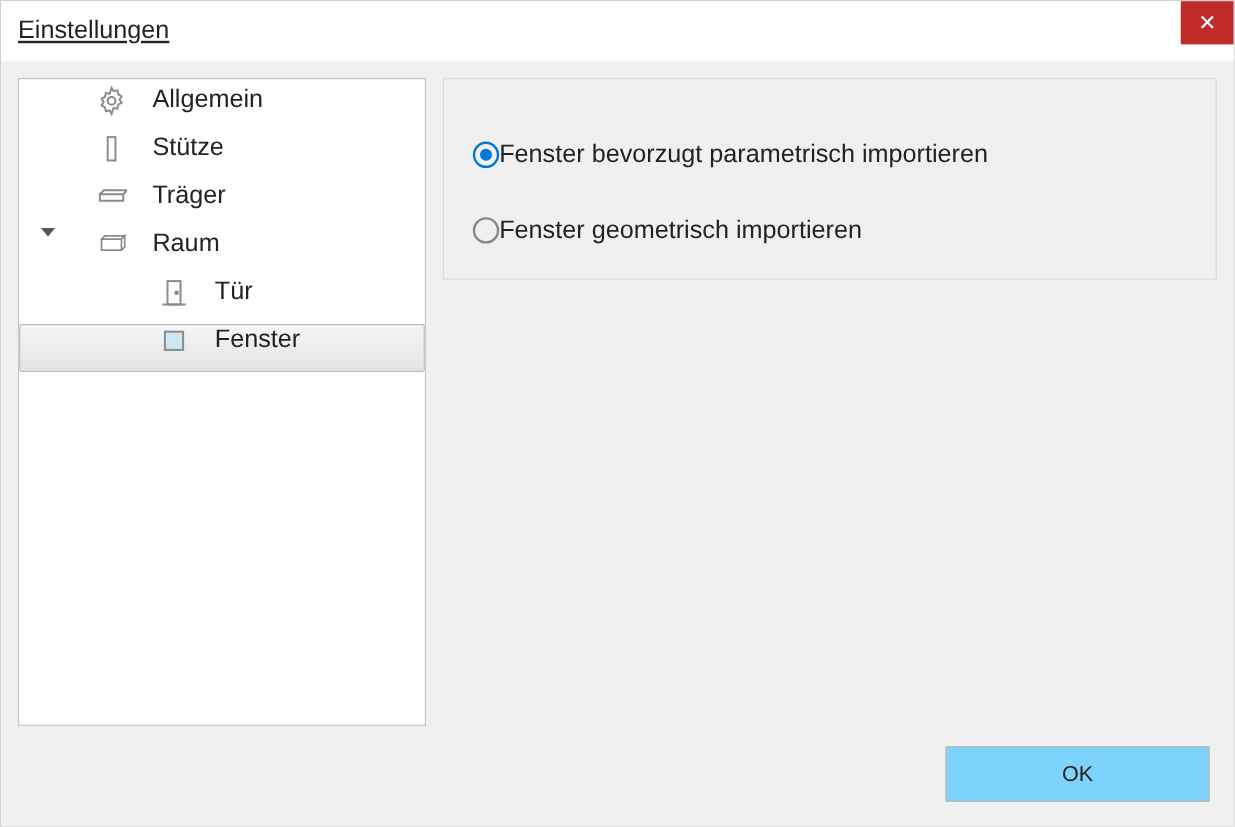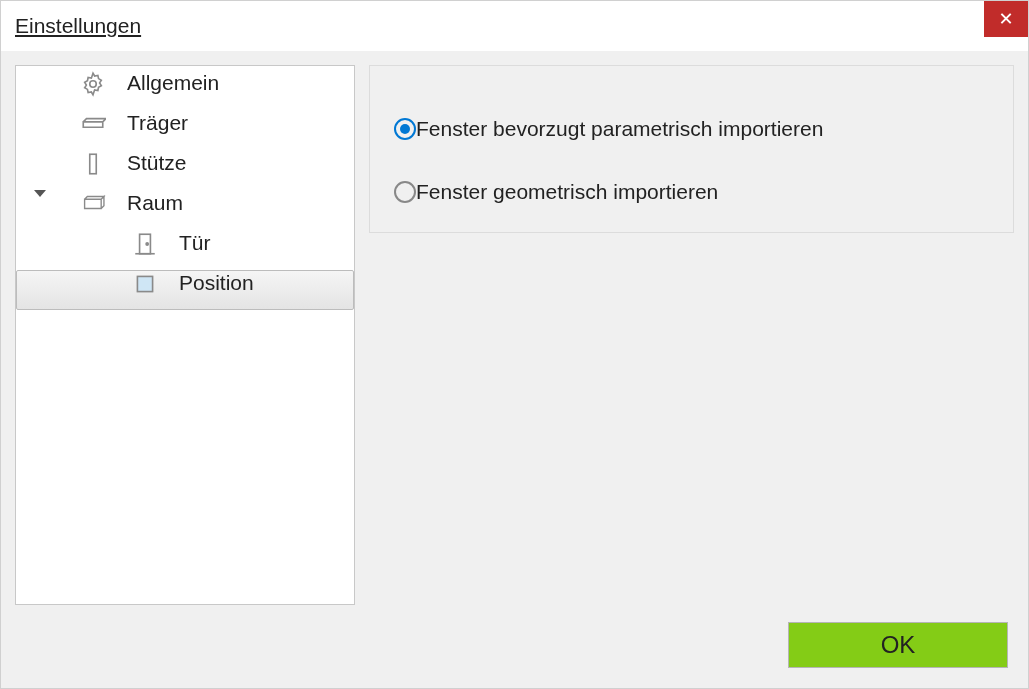--- a/index.html
+++ b/index.html
@@ -138,26 +138,26 @@
   .footer {
     margin-top: auto;
     display: flex;
     justify-content: flex-end;
     gap: 16px;
     padding: 0 6px 6px 0;
   }
   .btn {
     width: 220px;
     height: 46px;
-    background: #84cc16;
+    background: #7dd3fc;
     border: 1px solid #b5b5b5;
     display: flex;
     align-items: center;
     justify-content: center;
-    font-size: 24px;
+    font-size: 18px;
     box-sizing: border-box;
   }
 </style>
 </head>
 <body>
 
 <div class="dialog">
   <div class="titlebar">
     <span class="title">Einstellungen</span>
     <div class="close-btn">
@@ -179,34 +179,34 @@
         </span>
         <span class="label">Allgemein</span>
       </div>
 
 
 
       <div class="tree-row">
         <span class="expand-slot"></span>
         <span class="icon-slot">
           <svg class="icon" viewBox="0 0 24 24">
+              <rect x="9" y="3" width="6" height="18"></rect>
+            </svg>
+        </span>
+        <span class="label">Stütze</span>
+      </div>
+
+      <div class="tree-row">
+        <span class="expand-slot"></span>
+        <span class="icon-slot">
+          <svg class="icon" viewBox="0 0 24 24">
               <path d="M3 10 h18 v5 h-18 z M3 10 l3 -3 h18 l-3 3"></path>
             </svg>
         </span>
         <span class="label">Träger</span>
-      </div>
-
-      <div class="tree-row">
-        <span class="expand-slot"></span>
-        <span class="icon-slot">
-          <svg class="icon" viewBox="0 0 24 24">
-              <rect x="9" y="3" width="6" height="18"></rect>
-            </svg>
-        </span>
-        <span class="label">Stütze</span>
       </div>
 
       <div class="tree-row">
         <span class="expand-slot">
           <span class="chev-down"></span>
         </span>
         <span class="icon-slot">
           <svg class="icon" viewBox="0 0 24 24">
               <path d="M3 7 h18 v10 h-18 z M3 7 l3 -3 h18 l-3 3 M21 7 l3 -3 v10 l-3 3" transform="scale(0.85) translate(2,2)"></path>
             </svg>
@@ -228,21 +228,21 @@
       </div>
 
       <div class="tree-row selected">
         <span class="expand-slot"></span>
         <span class="indent-slot"></span>
         <span class="icon-slot">
           <svg class="icon" viewBox="0 0 24 24">
               <rect x="5" y="5" width="14" height="14" fill="#cfe6f5" stroke="#8a8a8a"></rect>
             </svg>
         </span>
-        <span class="label">Position</span>
+        <span class="label">Fenster</span>
       </div>
 
     </div>
 
     <div class="content-pane">
       <div class="options-box">
         <div class="radio-row">
           <span class="radio-outer checked">
             <span class="radio-inner"></span>
           </span>

